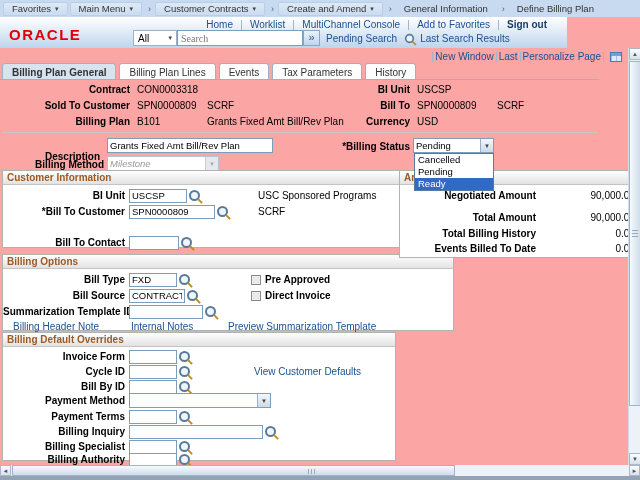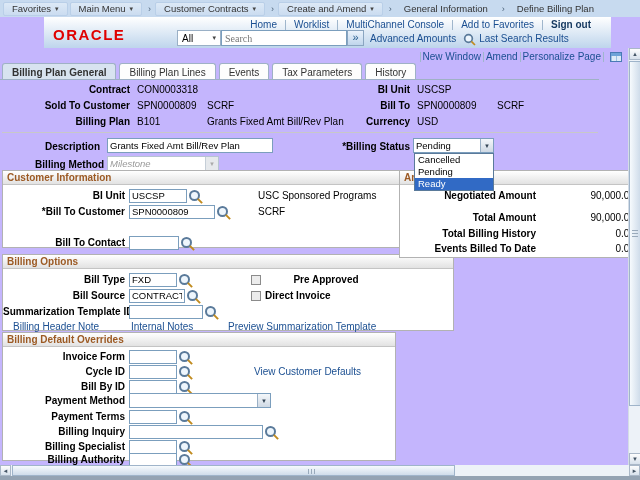--- a/index.html
+++ b/index.html
@@ -1,32 +1,32 @@
 <!DOCTYPE html>
 <html><head>
 <meta charset="utf-8">
 <style>
   * { margin:0; padding:0; box-sizing:border-box; }
   body { font-family:"Liberation Sans", sans-serif; background:#555; }
-  #page { position:relative; width:640px; height:480px; background:#c4b5fd; overflow:hidden;
+  #page { position:relative; width:640px; height:480px; background:#fca5a5; overflow:hidden;
           font-size:10px; color:#000; font-family:"Liberation Sans", sans-serif; }
 
   
   .bcbar { position:absolute; left:0; top:0; width:640px; height:17px; background:#c7daef;
            display:flex; align-items:center; padding-left:3px; font-size:9.5px; color:#333; }
   .bc-item { display:flex; align-items:center; gap:4px; padding:1px 8px; height:14px;
              background:linear-gradient(#dde9f6,#cbdcf0); border:1px solid #b9cfe8;
              border-radius:2px; margin-right:2px; cursor:pointer; white-space:nowrap; }
   .bc-plain { background:none; border:none; }
   .bc-sep { color:#4a6078; margin:0 4px; font-size:9px; }
   .bc-caret { font-size:7px; color:#444; }
 
   
   .banner { position:absolute; left:0; top:17px; width:567px; height:31px;
-            background:linear-gradient(#ffffff,#bed5ec);margin-left:44px; }
+            background:linear-gradient(#ffffff,#bed5ec); }
   .logo { position:absolute; left:9px; top:9px; font-size:15px; font-weight:bold;
           color:#e00000; letter-spacing:1.5px; }
   .searchc { position:absolute; left:133px; top:13px; display:flex; align-items:center; }
   .scope { display:flex; align-items:center; justify-content:space-between; width:44px; height:16px;
            background:#fff; border:1px solid #9ab0c6; padding:0 4px; cursor:pointer; }
   .scope .bc-caret { font-size:7px; }
   .searchbox { width:126px; height:16px; border:1px solid #7b9ebd; font-size:10px; padding:7px 3px;
                font-family:Liberation Serif, serif; }
   .searchbox::placeholder { color:#777; opacity:1; }
   .gobtn { width:17px; height:16px; background:linear-gradient(#eaf2fb,#c0d6ec);
@@ -169,31 +169,31 @@
       <span class="hsep"></span>
       <span class="hlink">Worklist</span>
       <span class="hsep"></span>
       <span class="hlink">MultiChannel Console</span>
       <span class="hsep"></span>
       <span class="hlink">Add to Favorites</span>
       <span class="hsep"></span>
       <span class="hlink signout">Sign out</span>
     </div>
     <div class="subsearch">
-      <span class="link">Advanced Amounts</span>
+      <span class="link">Pending Search</span>
       <span class="lk small"></span>
       <span class="link">Last Search Results</span>
     </div>
   </div>
 
   <div class="utilrow">
     <span class="usep"></span>
     <span class="ulink">New Window</span>
     <span class="usep"></span>
-    <span class="ulink">Amend</span>
+    <span class="ulink">Last</span>
     <span class="usep"></span>
     <span class="ulink">Personalize Page</span>
     <span class="usep"></span>
     <span class="gridicon"></span>
   </div>
 
   <div class="tabs">
     <div class="tab active">Billing Plan General</div>
     <div class="tab">Billing Plan Lines</div>
     <div class="tab">Events</div>
@@ -214,21 +214,21 @@
   <div class="abs lab" style="left:300px;top:84px;width:110px">BI Unit</div>
   <div class="abs" style="left:417px;top:84px">USCSP</div>
   <div class="abs lab" style="left:300px;top:100px;width:110px">Bill To</div>
   <div class="abs" style="left:417px;top:100px">SPN0000809</div>
   <div class="abs" style="left:497px;top:100px">SCRF</div>
   <div class="abs lab" style="left:300px;top:116px;width:110px">Currency</div>
   <div class="abs" style="left:417px;top:116px">USD</div>
 
   <div class="hr" style="left:2px;top:132px;width:596px"></div>
 
-  <div class="abs lab" style="left:0;top:141px;width:100px">Description</div>
+  <div class="abs lab" style="left:0;top:151px;width:100px">Description</div>
   <input class="fld abs" style="left: 107px; top: 138px; width: 166px; height: 15px;" value="Grants Fixed Amt Bill/Rev Plan">
 
   <div class="abs lab" style="left:300px;top:141px;width:110px">*Billing Status</div>
   <div class="combo abs" style="left:413px;top:138px;width:81px">
     <span class="ctext">Pending</span>
     <span class="cbtn">▼</span>
   </div>
   <div class="ddlist">
     <div class="dditem">Cancelled</div>
     <div class="dditem">Pending</div>
@@ -275,21 +275,21 @@
   </div>
 
   <div class="gbox" style="left:2px;top:254px;width:452px;height:77px">
     <div class="ghead">Billing Options</div>
     <div class="crow" style="top:17px">
       <span class="lab">Bill Type</span>
       <input class="fld" style="width: 48px;" value="FXD">
       <span class="lk"></span>
       <span style="position:absolute;left:248px;display:flex;align-items:center;gap:4px">
         <span class="cb"></span>
-        <span class="lab" style="text-align:center">Pre Approved</span>
+        <span class="lab" style="text-align:left">Pre Approved</span>
       </span>
     </div>
     <div class="crow" style="top:33px">
       <span class="lab">Bill Source</span>
       <input class="fld" style="width: 56px;" value="CONTRACTS">
       <span class="lk"></span>
       <span style="position:absolute;left:248px;display:flex;align-items:center;gap:4px">
         <span class="cb"></span>
         <span class="lab" style="text-align:left">Direct Invoice</span>
       </span>

